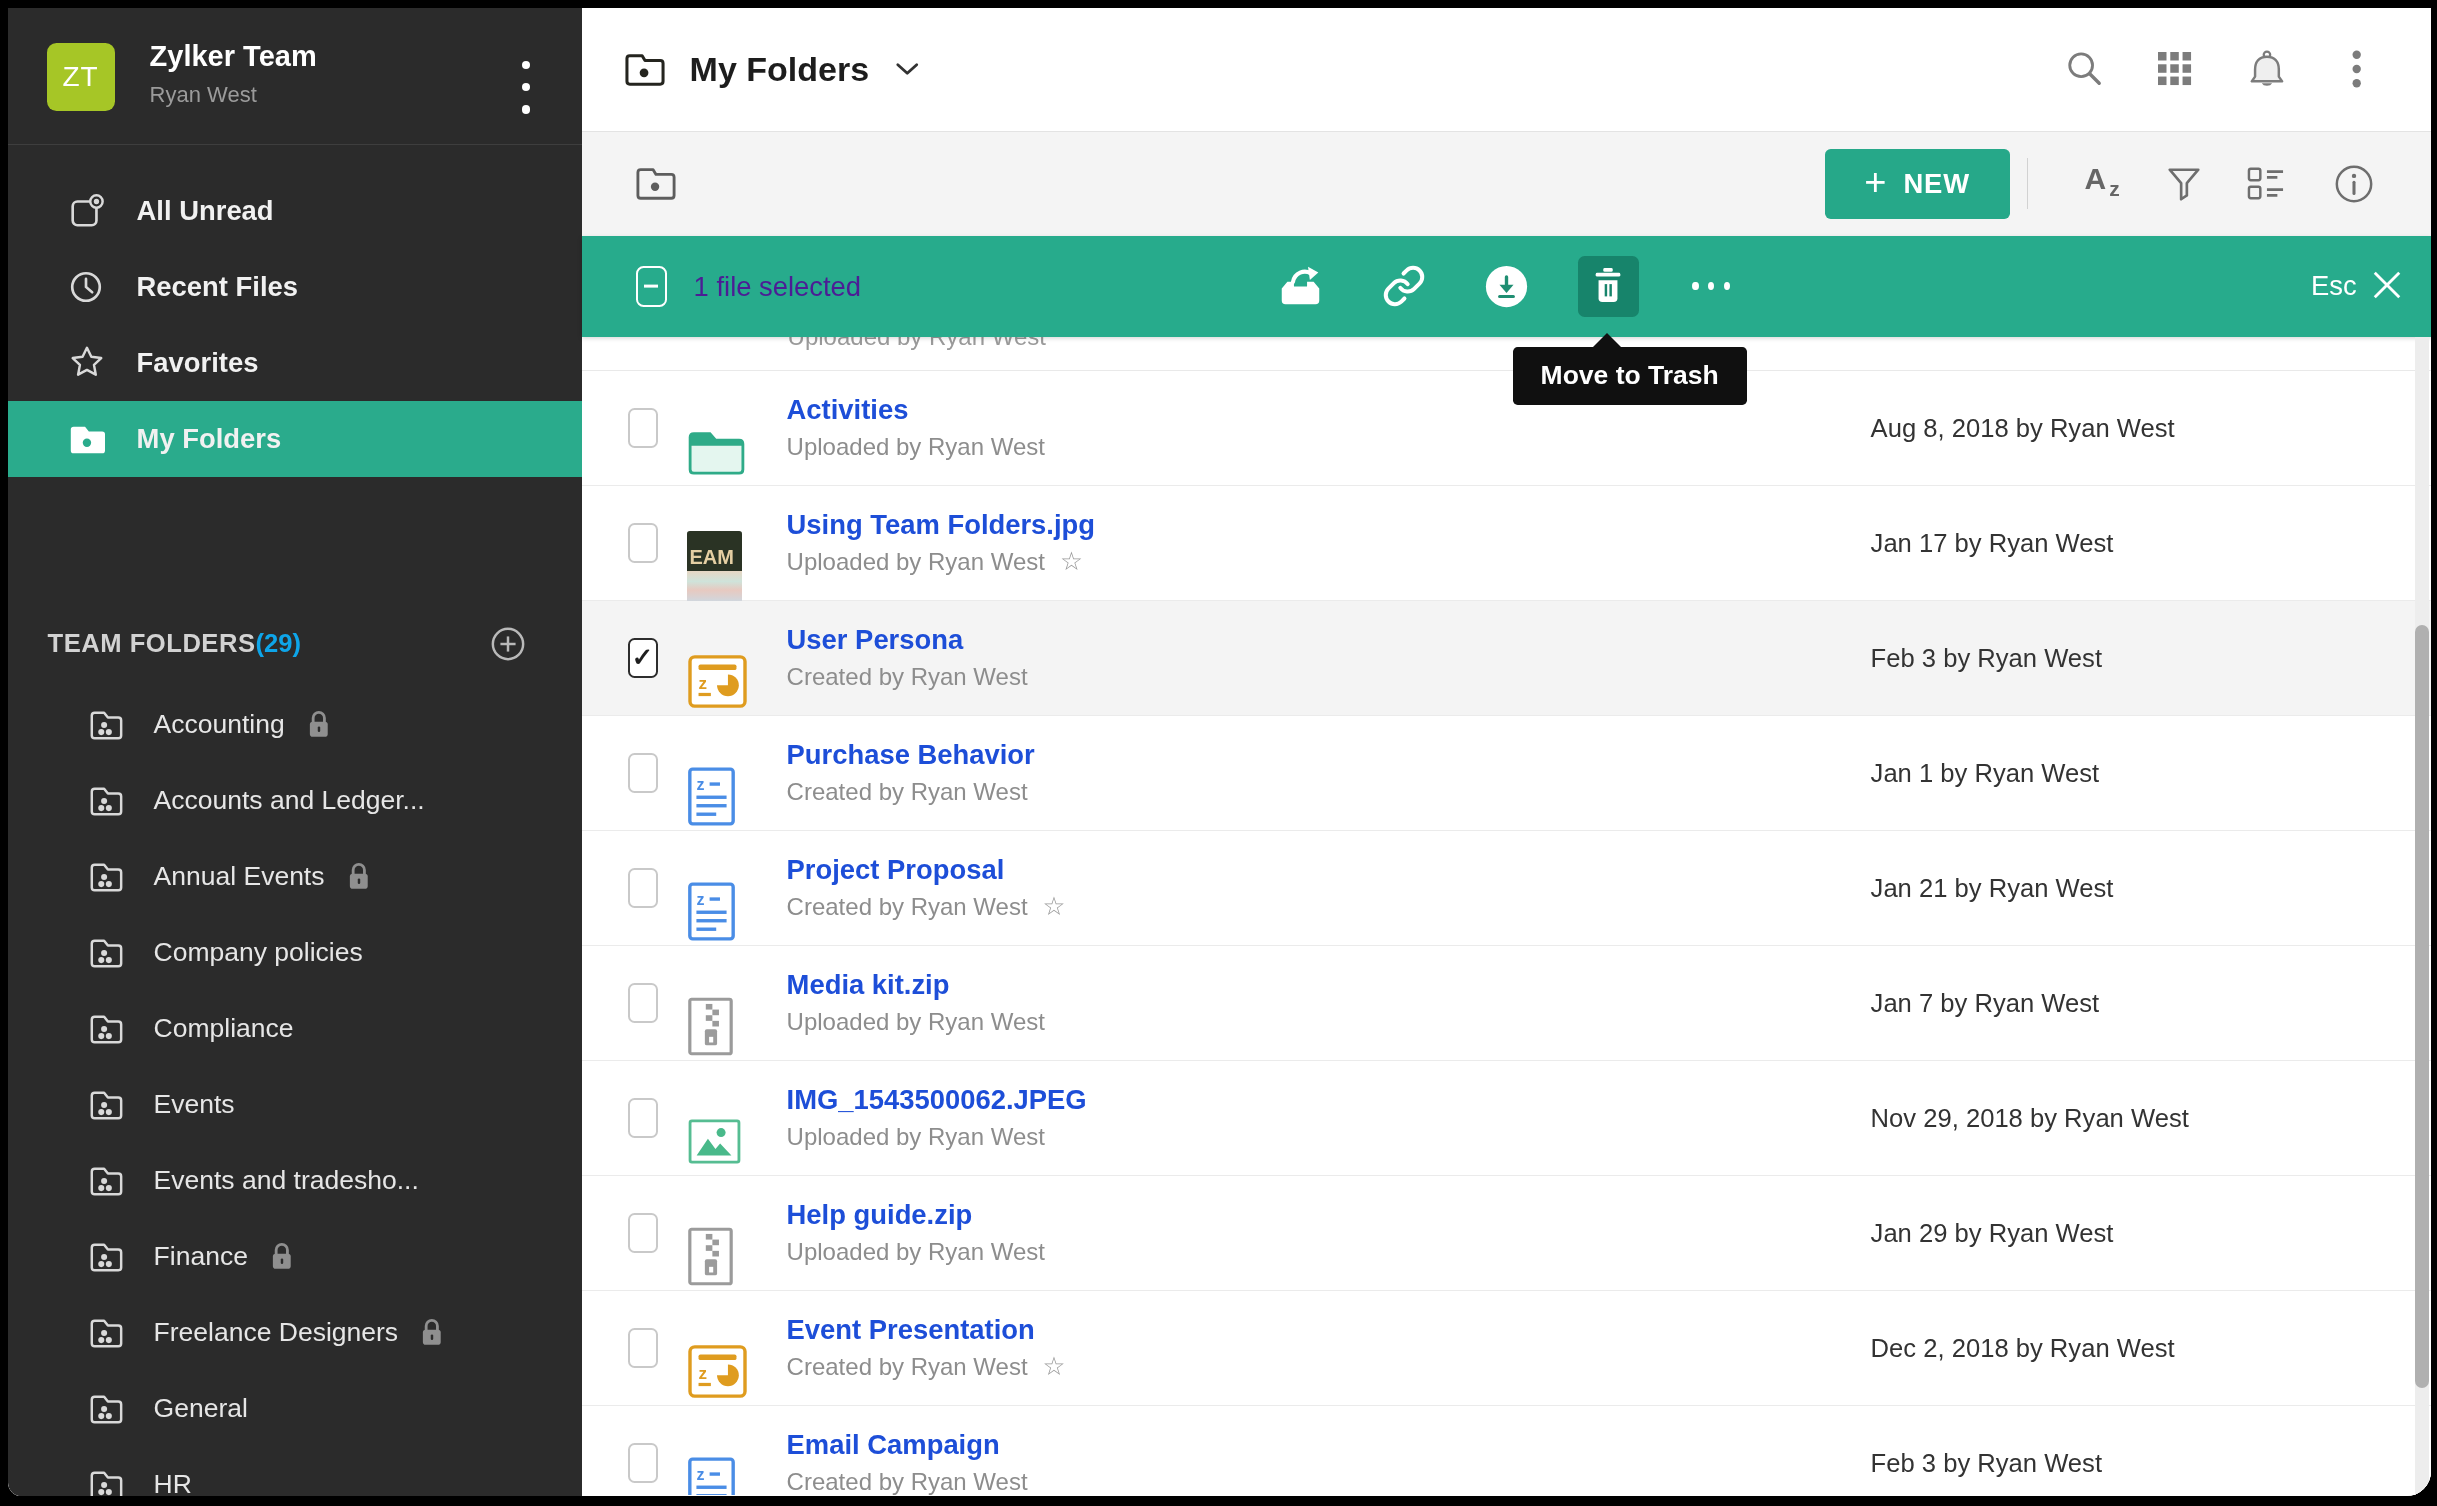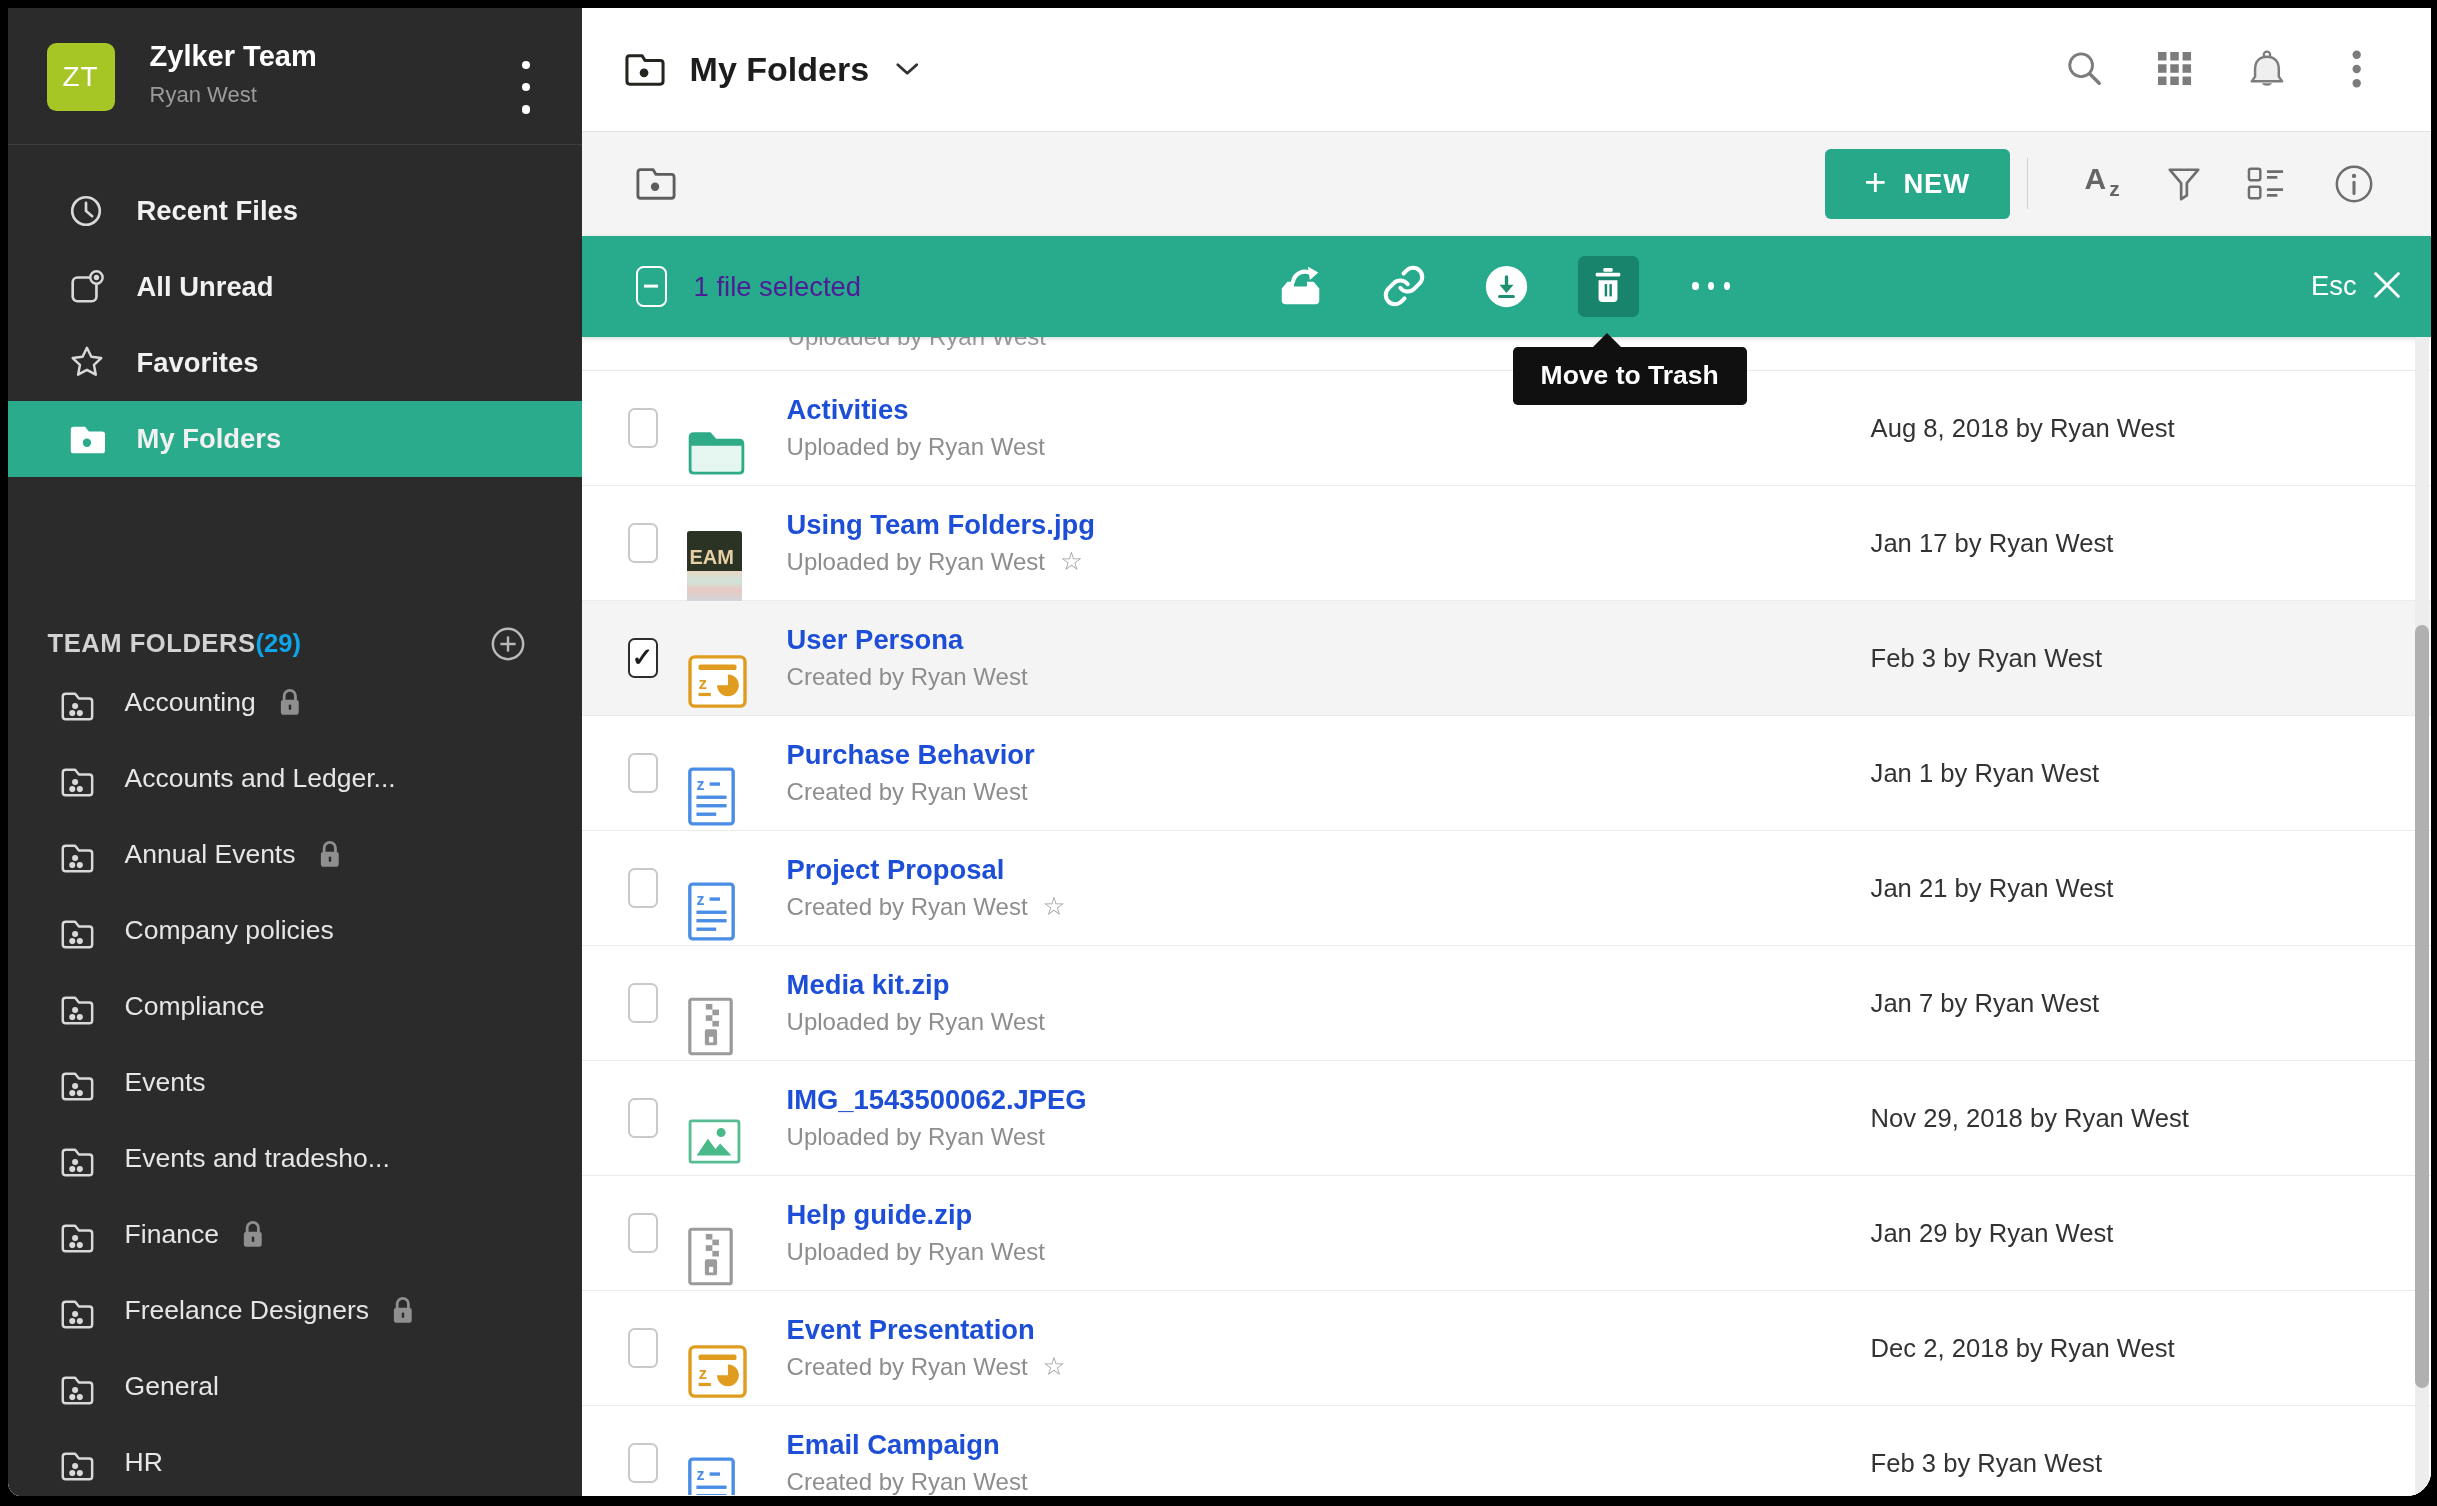--- a/index.html
+++ b/index.html
@@ -20,21 +20,21 @@
   .side-nav{position:absolute;left:0;top:165px;width:100%;}
   .nav-item{height:76px;display:flex;align-items:center;padding-left:59px;cursor:pointer;}
   .nav-item .nicon{width:38px;height:40px;flex:0 0 38px;display:flex;align-items:center;}
   .nav-item .nlabel{margin-left:32px;font-size:27.4px;font-weight:700;color:#f1f1f1;}
   .nav-item.selected{background:#2aab8c;}
   .team-header{position:absolute;left:40px;top:615px;width:495px;height:42px;display:flex;align-items:center;}
   .th-label{font-size:25.6px;font-weight:700;color:#d2d2d2;letter-spacing:0.5px;}
   .th-count{font-size:25.6px;font-weight:700;color:#0ea5e9;}
   .th-plus{margin-left:auto;margin-right:17px;cursor:pointer;display:flex;}
   .team-list{position:absolute;left:0;top:679px;width:100%;}
-  .team-item{height:76px;display:flex;align-items:flex-start;padding-left:51px;cursor:pointer;}
+  .team-item{height:76px;display:flex;align-items:center;padding-left:80px;cursor:pointer;}
   .team-item .ticon{width:36px;height:38px;flex:0 0 36px;}
   .team-item .tlabel{margin-left:30px;font-size:26.5px;font-weight:500;color:#e6e6e6;white-space:nowrap;}
   .team-item .lock{margin-left:21px;display:flex;}
 
   
   .main{position:relative;flex:1;height:100%;background:#fff;border-radius:0 0 24.6px 0;}
   .main-header{position:absolute;left:0;top:0;width:100%;height:124px;background:#fff;border-bottom:0.9px solid #e3e3e3;
                display:flex;align-items:center;padding-left:41px;}
   .mh-title{margin-left:23px;font-size:34px;font-weight:700;color:#1d1d1d;}
   .mh-chevron{margin-left:24.6px;display:flex;cursor:pointer;}
@@ -115,35 +115,35 @@
         <div class="side-dots">
             <i></i>
             <i></i>
             <i></i>
           </div>
       </div>
       <div class="side-nav" id="side-nav">
           <div class="nav-item">
             <span class="nicon">
               <svg width="38" height="40" viewBox="0 0 40 42">
-                <circle cx="20" cy="21" r="14.5" fill="none" stroke="#d9d9d9" stroke-width="2.8"></circle>
-                <path d="M20 12.5 v8.5 l6.5 5.5" fill="none" stroke="#d9d9d9" stroke-width="2.8" stroke-linecap="round"></path>
-              </svg>
-            </span>
-            <span class="nlabel">Recent Files</span>
+                <rect x="6" y="11" width="25" height="25" rx="5" fill="none" stroke="#d9d9d9" stroke-width="2.8"></rect>
+                <circle cx="31" cy="11" r="6.5" fill="#2b2b2b" stroke="#d9d9d9" stroke-width="2.6"></circle>
+                <circle cx="31" cy="11" r="2.8" fill="#d9d9d9"></circle>
+              </svg>
+            </span>
+            <span class="nlabel">All Unread</span>
           </div>
           <div class="nav-item">
             <span class="nicon">
               <svg width="38" height="40" viewBox="0 0 40 42">
-                <rect x="6" y="11" width="25" height="25" rx="5" fill="none" stroke="#d9d9d9" stroke-width="2.8"></rect>
-                <circle cx="31" cy="11" r="6.5" fill="#2b2b2b" stroke="#d9d9d9" stroke-width="2.6"></circle>
-                <circle cx="31" cy="11" r="2.8" fill="#d9d9d9"></circle>
-              </svg>
-            </span>
-            <span class="nlabel">All Unread</span>
+                <circle cx="20" cy="21" r="14.5" fill="none" stroke="#d9d9d9" stroke-width="2.8"></circle>
+                <path d="M20 12.5 v8.5 l6.5 5.5" fill="none" stroke="#d9d9d9" stroke-width="2.8" stroke-linecap="round"></path>
+              </svg>
+            </span>
+            <span class="nlabel">Recent Files</span>
           </div>
           <div class="nav-item">
             <span class="nicon">
               <svg width="40" height="40" viewBox="0 0 40 42">
                 <path d="M21 5 l4.6 9.4 10.4 1.4 -7.6 7.2 1.9 10.3 -9.3-5 -9.3 5 1.9-10.3 -7.6-7.2 10.4-1.4 z" fill="none" stroke="#d9d9d9" stroke-width="2.6" stroke-linejoin="round"></path>
               </svg>
             </span>
             <span class="nlabel">Favorites</span>
           </div>
           <div class="nav-item selected">

